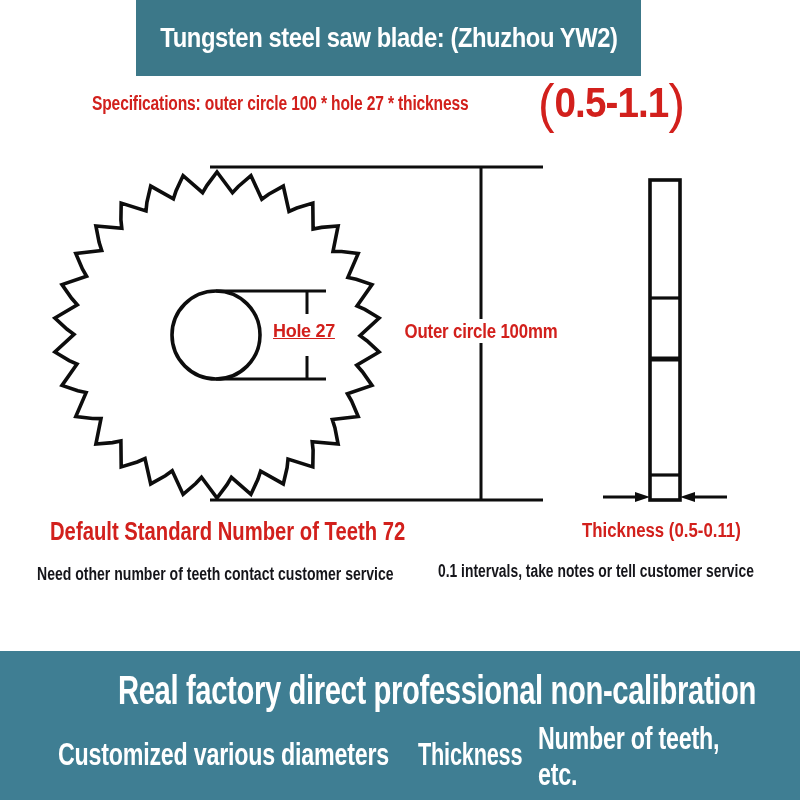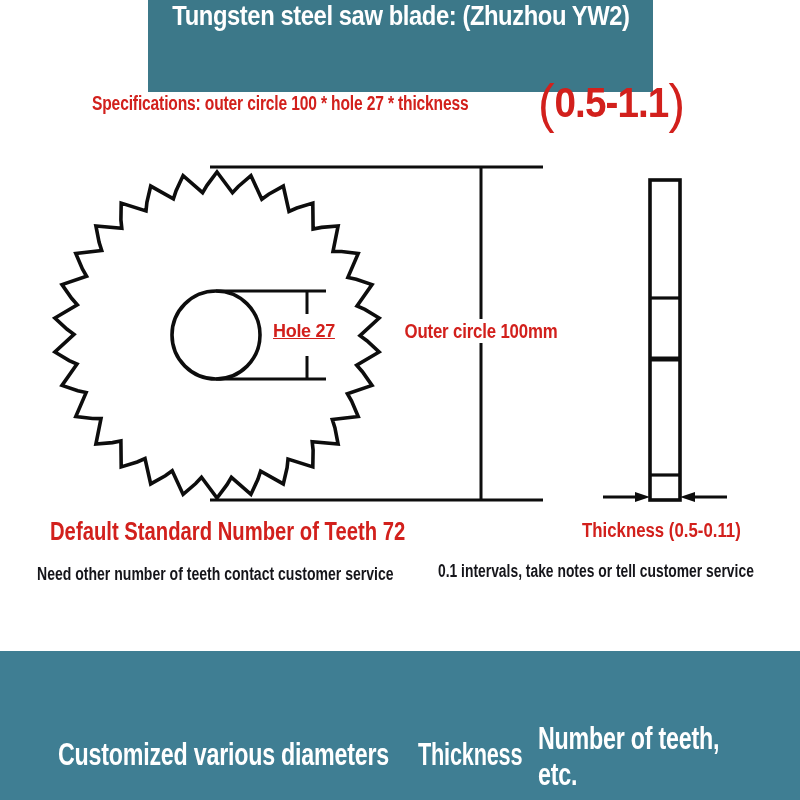--- a/index.html
+++ b/index.html
@@ -2,23 +2,23 @@
 <html><head>
 <meta charset="utf-8">
 <style>
   html,body{margin:0;padding:0;background:#fff;}
   .canvas{
     position:relative;width:800px;height:800px;overflow:hidden;background:#ffffff;
     font-family:"Liberation Sans","DejaVu Sans",sans-serif;
   }
   
   .title-box{
-    position:absolute;left:148px;top:0;width:505px;height:92px;
+    position:absolute;left:136px;top:0;width:505px;height:76px;
     background:var(--header-teal,#3c7889);
-    display:flex;justify-content:center;
+    display:flex;align-items:center;justify-content:center;
   }
   .title-text{
     color:#fff;font-size:28px;font-weight:700;letter-spacing:-0.5px;white-space:nowrap;
     display:inline-block;transform:scaleX(0.85);transform-origin:center center;
   }
   
   .specs-label{
     position:absolute;left:92px;top:92px;color:var(--accent-red,#d2201c);
     font-size:20px;font-weight:700;white-space:nowrap;letter-spacing:-0.2px;
     transform:scaleX(0.78);transform-origin:left center;
@@ -136,18 +136,21 @@
 
   <div class="diagram-label hole-label">Hole 27</div>
   <div class="diagram-label outer-label">Outer circle 100mm</div>
 
   <div class="teeth-heading">Default Standard Number of Teeth 72</div>
   <div class="teeth-note">Need other number of teeth contact customer service</div>
   <div class="thickness-heading">Thickness (0.5-0.11)</div>
   <div class="thickness-note">0.1 intervals, take notes or tell customer service</div>
 
   <div class="footer-band">
+    <div class="footer-headline-wrap">
+      <span class="footer-headline">Real factory direct professional non-calibration</span>
+    </div>
     <div class="footer-item footer-item-1">Customized various diameters</div>
     <div class="footer-item footer-item-2">Thickness</div>
     <div class="footer-item footer-item-3">Number of teeth, etc.</div>
   </div>
 
 </div>
 
 </body></html>

